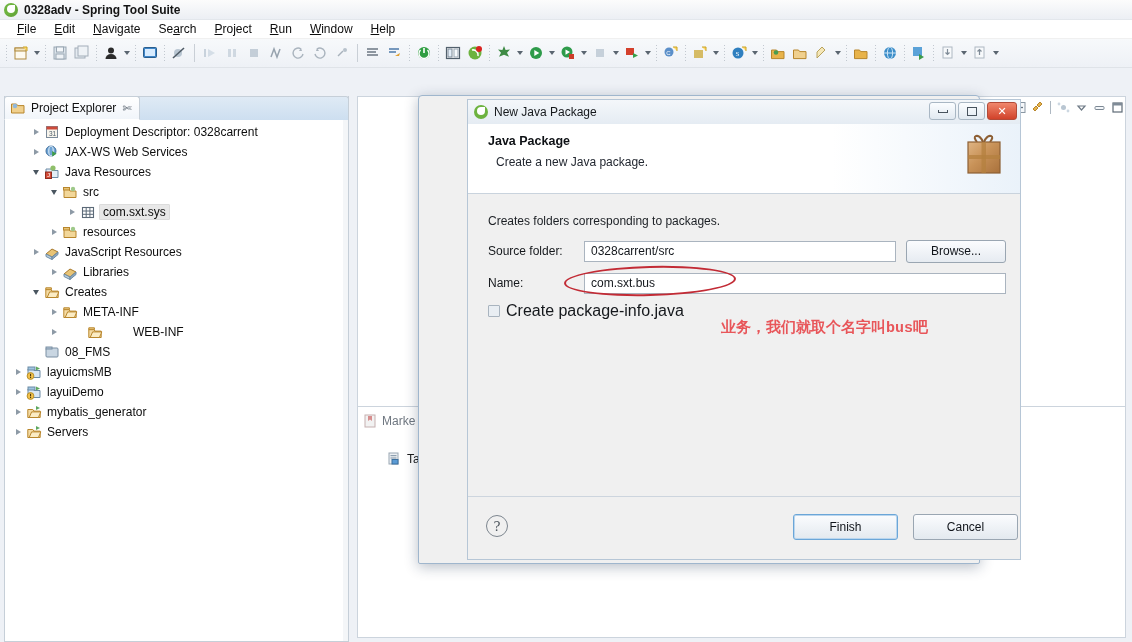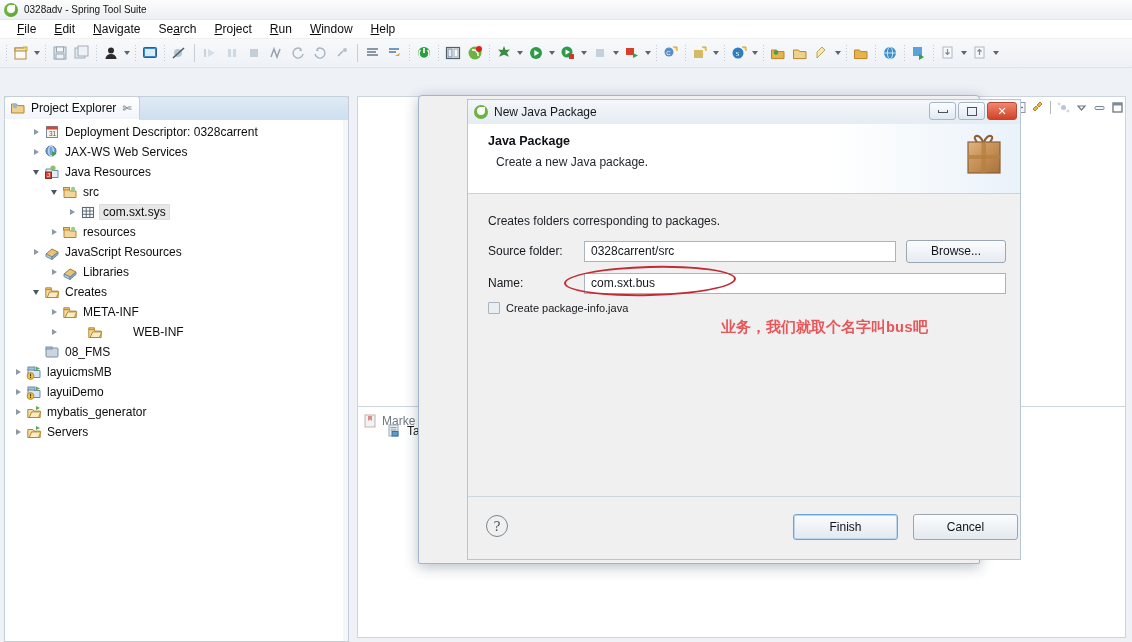--- a/index.html
+++ b/index.html
@@ -36,21 +36,21 @@
     border-radius: 50%;
     background: #6db33f;
     box-shadow: inset -2px -2px 0 rgba(0,0,0,0.06);
   }
   .sts-logo .leaf::after {
     content: ""; position: absolute; left: 3px; top: 2px;
     width: 8px; height: 8px; border-radius: 50% 0 50% 50%;
     background: #ffffff;
   }
   .title-text {
-    font-size: 10px; color: #141414; font-weight: normal;
+    font-size: 12px; color: #141414; font-weight: bold;
     white-space: nowrap;
   }
 
   
   .menubar {
     position: absolute; left: 0; top: 20px; width: 1132px; height: 19px;
     background: #ffffff;
     display: flex; align-items: center;
     padding-left: 8px;
     border-bottom: 1px solid #f0f0f0;
@@ -207,21 +207,21 @@
     border: 1px solid #ccd4dd;
   }
   .markers-tab {
     position: absolute; left: 4px; top: 4px;
     display: flex; align-items: center;
     height: 20px; font-size: 12px; color: #6f7780;
     white-space: nowrap;
   }
   .markers-tab .mi { width: 16px; height: 16px; margin-right: 4px; }
   .tasks-row {
-    position: absolute; left: 28px; top: 16px;
+    position: absolute; left: 28px; top: 44px;
     display: flex; align-items: center;
     font-size: 12px; color: #1a1a1a; white-space: nowrap;
   }
   .tasks-row .mi { width: 16px; height: 16px; margin-right: 5px; }
 
   
   .side-divider {
     position: absolute; left: 349px; top: 28px; width: 4px; height: 546px;
     background: #eef1f6;
   }
@@ -328,21 +328,21 @@
     margin-left: 10px; flex: 0 0 auto;
     width: 100px; height: 23px;
     background: linear-gradient(to bottom, #fbfcfe 0%, #e6ebf1 100%);
     border: 1px solid #9aa6b2; border-radius: 3px;
     font-size: 12px; color: #10141a;
     display: flex; align-items: center; justify-content: center;
   }
   .checkrow {
     position: absolute; left: 20px; top: 108px;
     display: flex; align-items: center;
-    font-size: 11px; color: #15181c;
+    font-size: 16px; color: #15181c;
   }
   .cbox {
     width: 12px; height: 12px; margin-right: 6px;
     background: #e9eef3; border: 1px solid #a9b4bf; border-radius: 1px;
   }
   .cn-note {
     position: absolute; left: 253px; top: 124px;
     font-size: 15px; font-weight: bold;
     color: #e8565a;
     white-space: nowrap;

